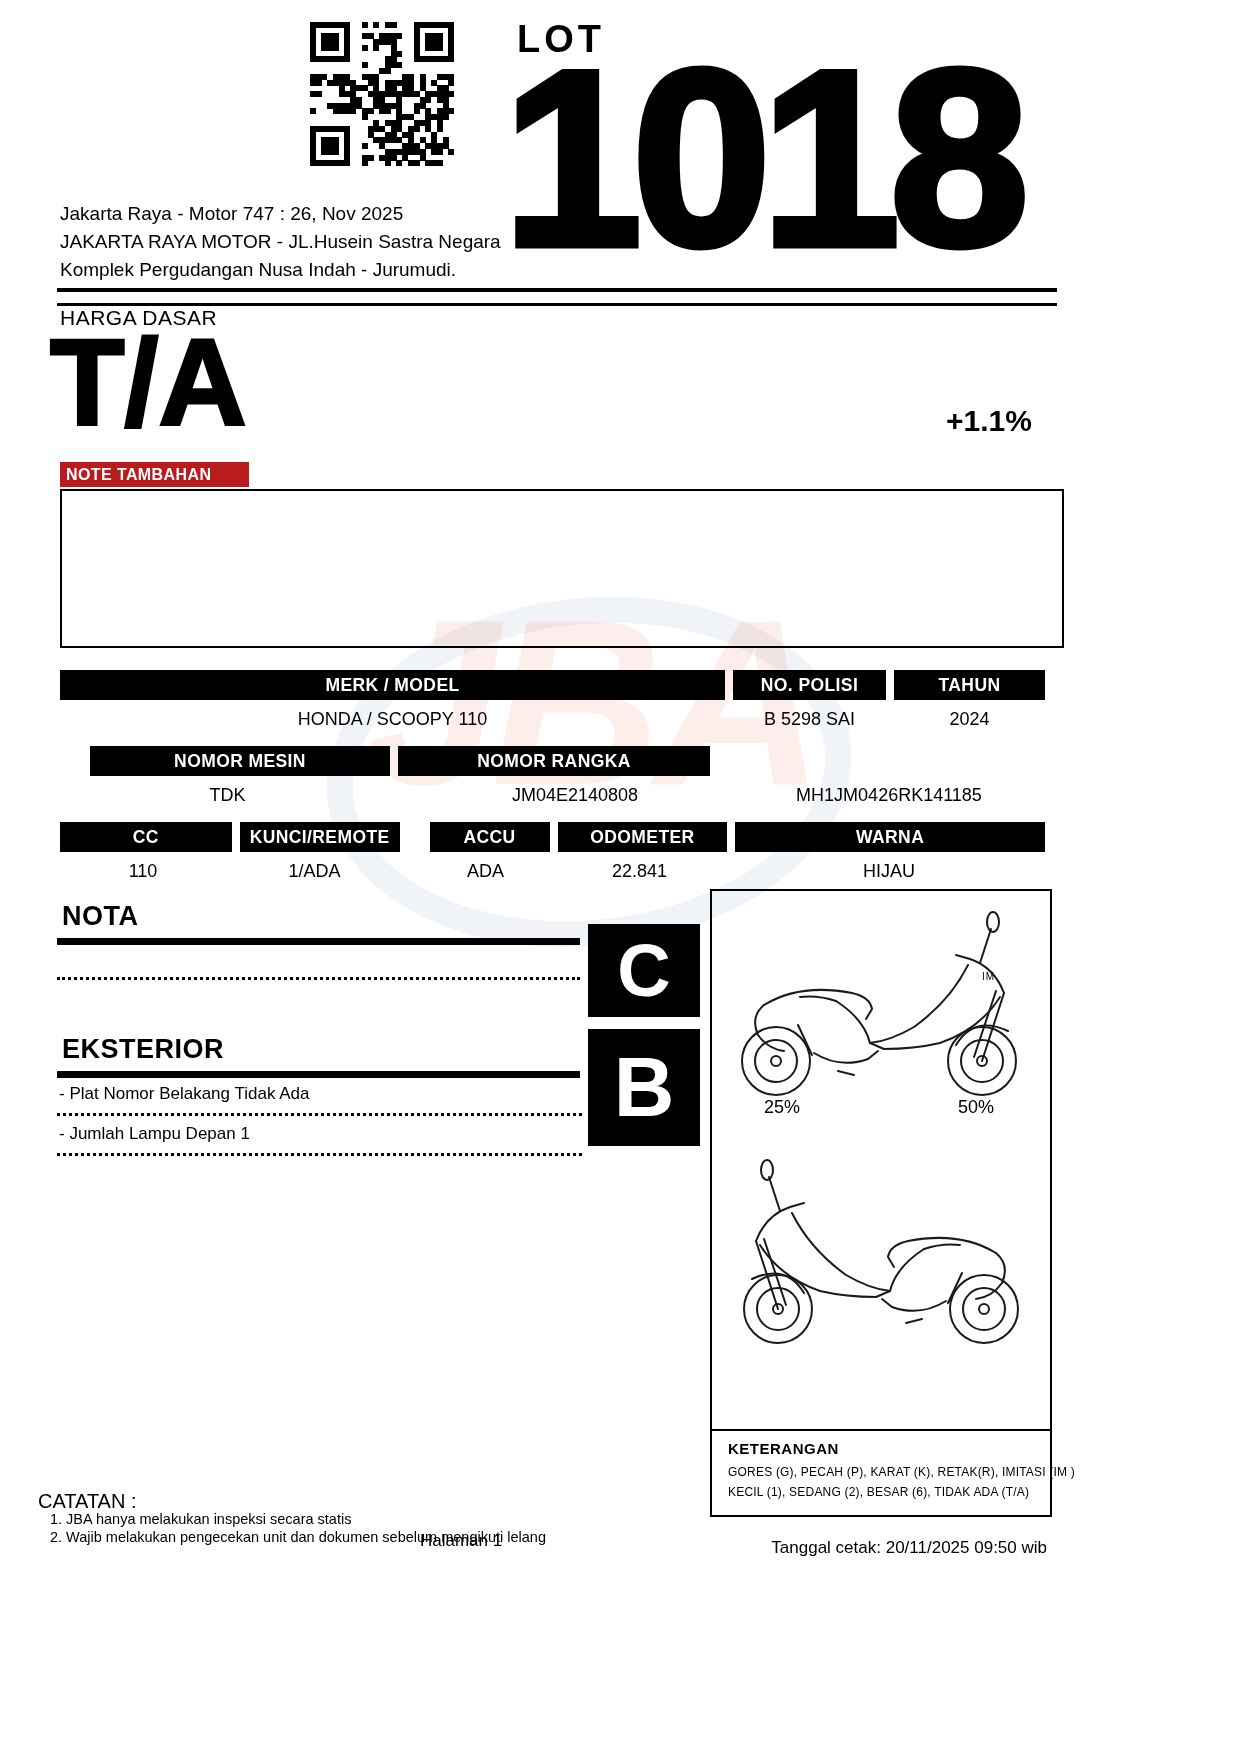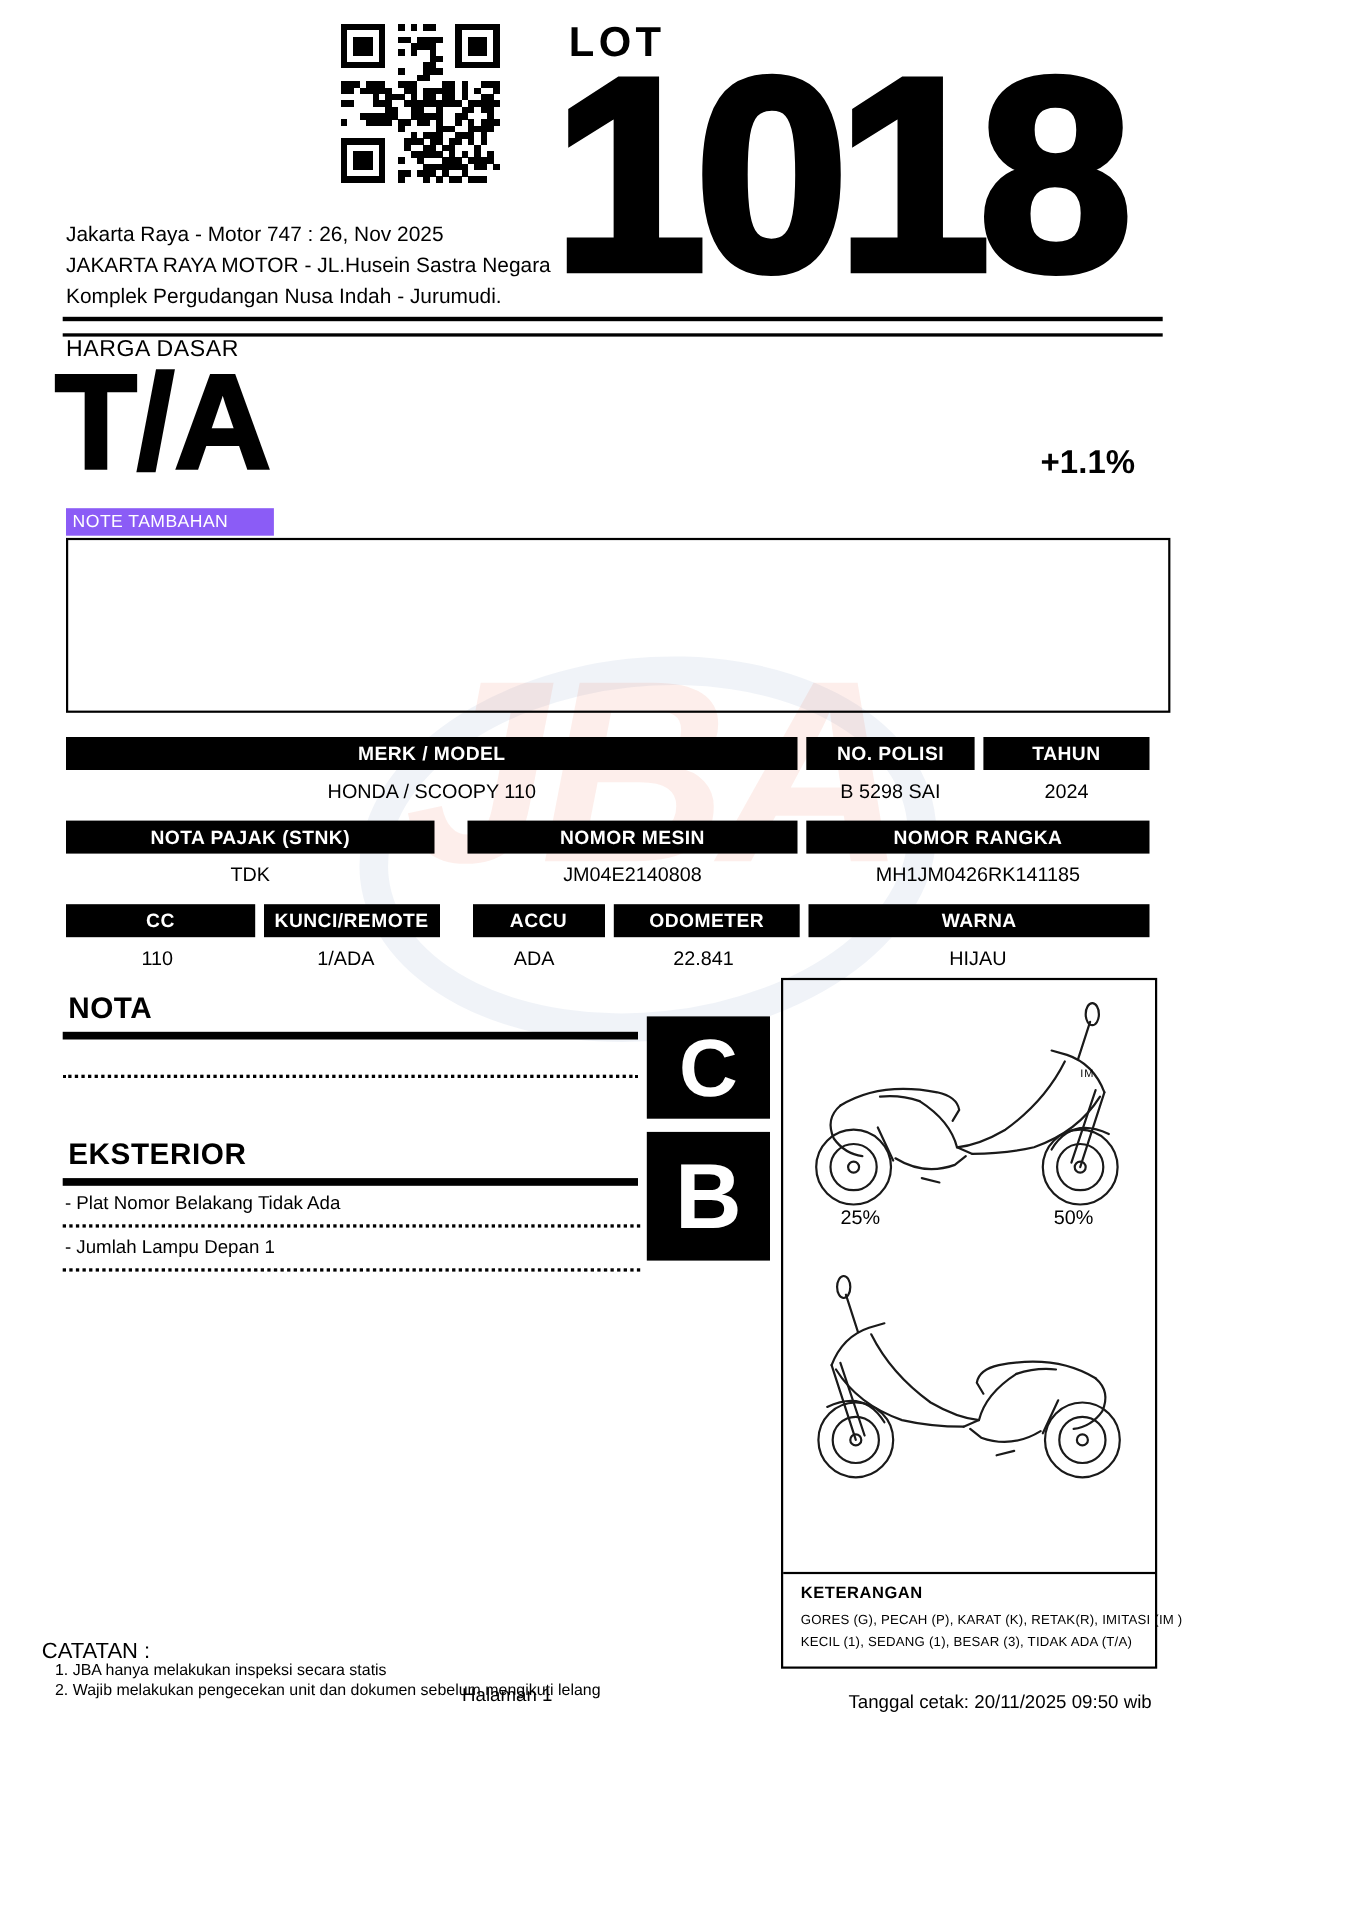--- a/index.html
+++ b/index.html
@@ -28,22 +28,22 @@
   .double-rule{left:57px;top:288px;width:1000px;height:11px;
     border-top:4px solid #000;border-bottom:3px solid #000}
 
   
   .harga-label{left:60px;top:306px;font-size:21px;letter-spacing:.5px}
   .harga-value{left:50px;top:322px;font-size:122px;font-weight:bold;line-height:1;
     -webkit-text-stroke:3px #000}
   .pct{left:946px;top:404px;font-size:30px;font-weight:bold}
 
   
-  .note-label{left:60px;top:462px;width:183px;height:25px;background:#8b5cf6;color:#fff;
-    font-weight:normal;font-size:16px;display:flex;align-items:center;padding-left:6px;letter-spacing:.4px}
+  .note-label{left:60px;top:462px;width:183px;height:25px;background:#b91c1c;color:#fff;
+    font-weight:bold;font-size:16px;display:flex;align-items:center;padding-left:6px;letter-spacing:.4px}
   .note-box{left:60px;top:489px;width:988px;height:143px;border:2px solid #000;font-size:16px;padding:6px}
 
   
   .trow{left:60px;width:985px;display:flex}
   .th{background:#000;color:#fff;font-weight:bold;font-size:17.5px;height:30px;
     display:flex;align-items:center;justify-content:center;letter-spacing:.4px}
   .td{font-size:18px;height:38px;display:flex;align-items:center;justify-content:center}
   .g8{width:8px;flex:none}
   .g30{width:30px;flex:none}
 
@@ -328,21 +328,20 @@
 
   <div class="trow" style="top:700px">
     <div class="td" style="width:665px">HONDA / SCOOPY 110</div>
     <div class="g8"></div>
     <div class="td" style="width:153px">B 5298 SAI</div>
     <div class="g8"></div>
     <div class="td" style="width:151px">2024</div>
   </div>
 
   <div class="trow" style="top:746px">
-    <div class="th" style="width:335px">NOTA PAJAK (STNK)</div>
     <div class="g30"></div>
     <div class="th" style="width:300px">NOMOR MESIN</div>
     <div class="g8"></div>
     <div class="th" style="width:312px">NOMOR RANGKA</div>
   </div>
 
   <div class="trow" style="top:776px">
     <div class="td" style="width:335px">TDK</div>
     <div class="g30"></div>
     <div class="td" style="width:300px">JM04E2140808</div>
@@ -438,21 +437,21 @@
         <path d="M46,104 Q32,116 40,134 Q50,148 66,150"></path>
         <path d="M80,124 L94,154"></path>
         <path d="M96,152 Q122,168 150,158 L160,150"></path>
         <path d="M120,170 L136,174"></path>
       </svg>
     </div>
 
     <div class="keterangan">
       <div class="ket-title">KETERANGAN</div>
       <div class="ket-line first">GORES (G), PECAH (P), KARAT (K), RETAK(R), IMITASI (IM )</div>
-      <div class="ket-line">KECIL (1), SEDANG (1), BESAR (3), TIDAK ADA (T/A)</div>
+      <div class="ket-line">KECIL (1), SEDANG (2), BESAR (6), TIDAK ADA (T/A)</div>
     </div>
   </div>
 
   <div class="catatan-title">CATATAN :</div>
   <div class="catatan-item-0">1. JBA hanya melakukan inspeksi secara statis</div>
   <div class="catatan-item-1">2. Wajib melakukan pengecekan unit dan dokumen sebelum mengikuti lelang</div>
   <div class="page-label">Halaman 1</div>
   <div class="print-date">Tanggal cetak: 20/11/2025 09:50 wib</div>
 
 </div>

